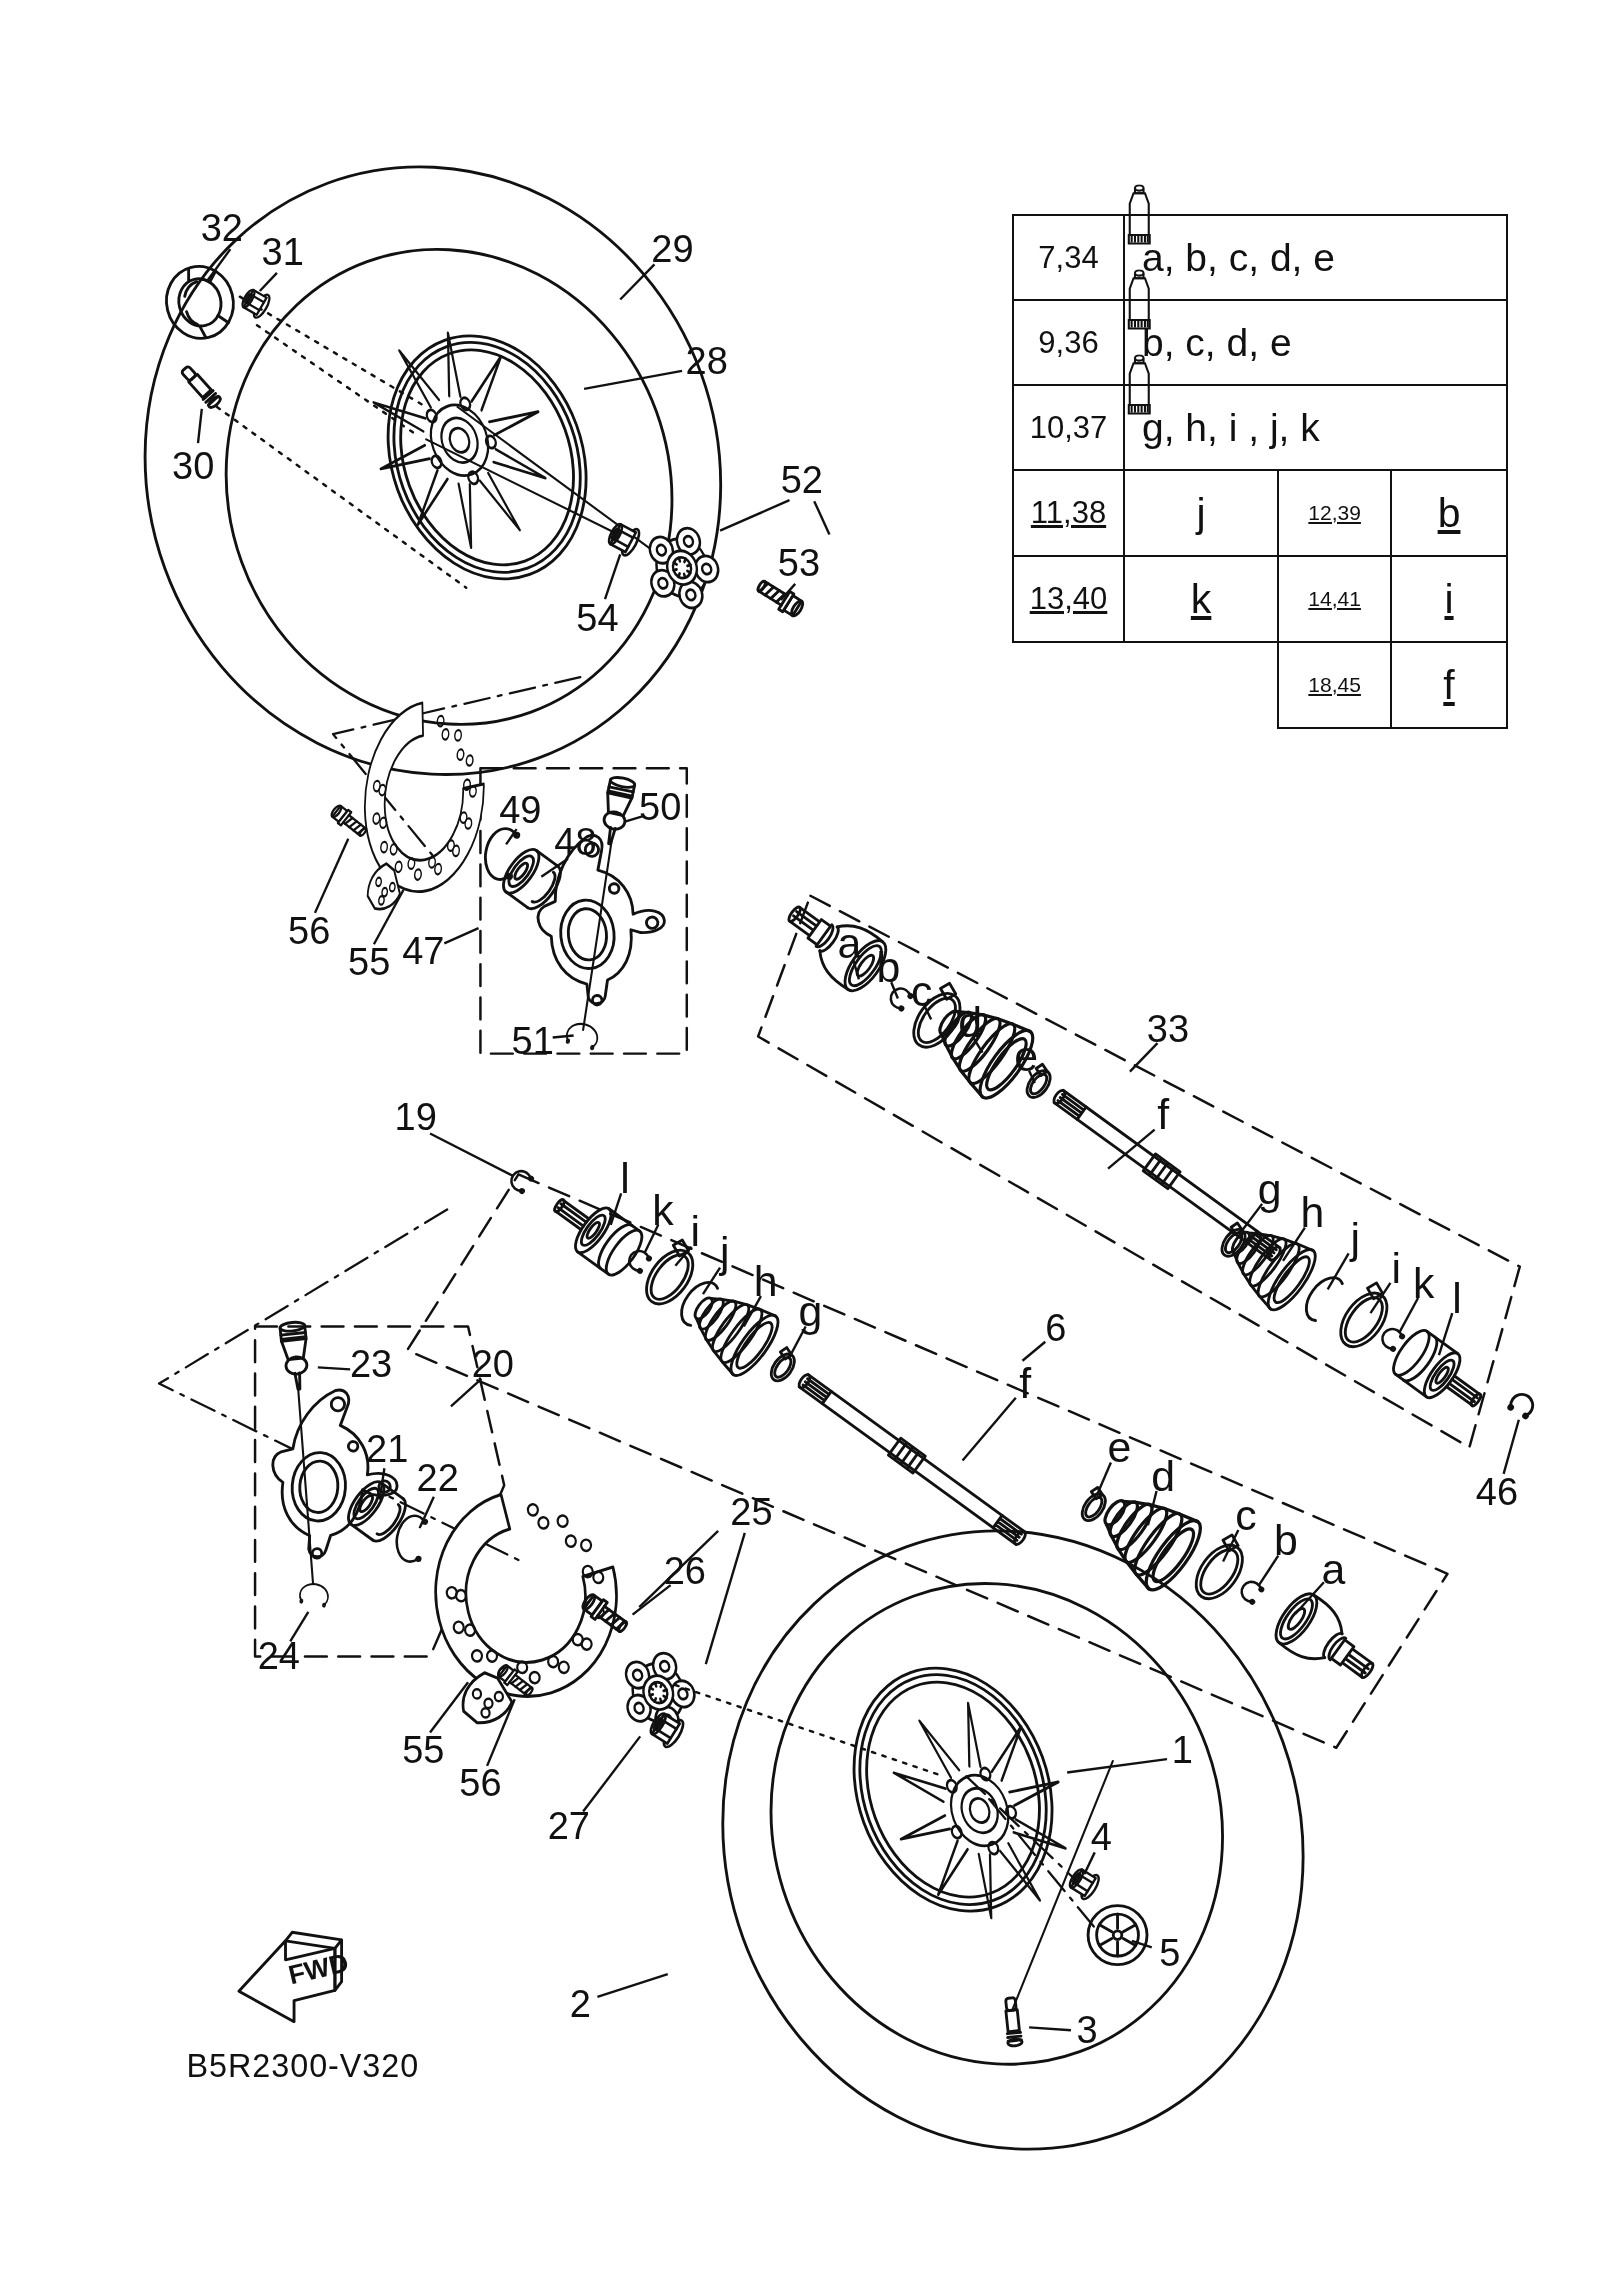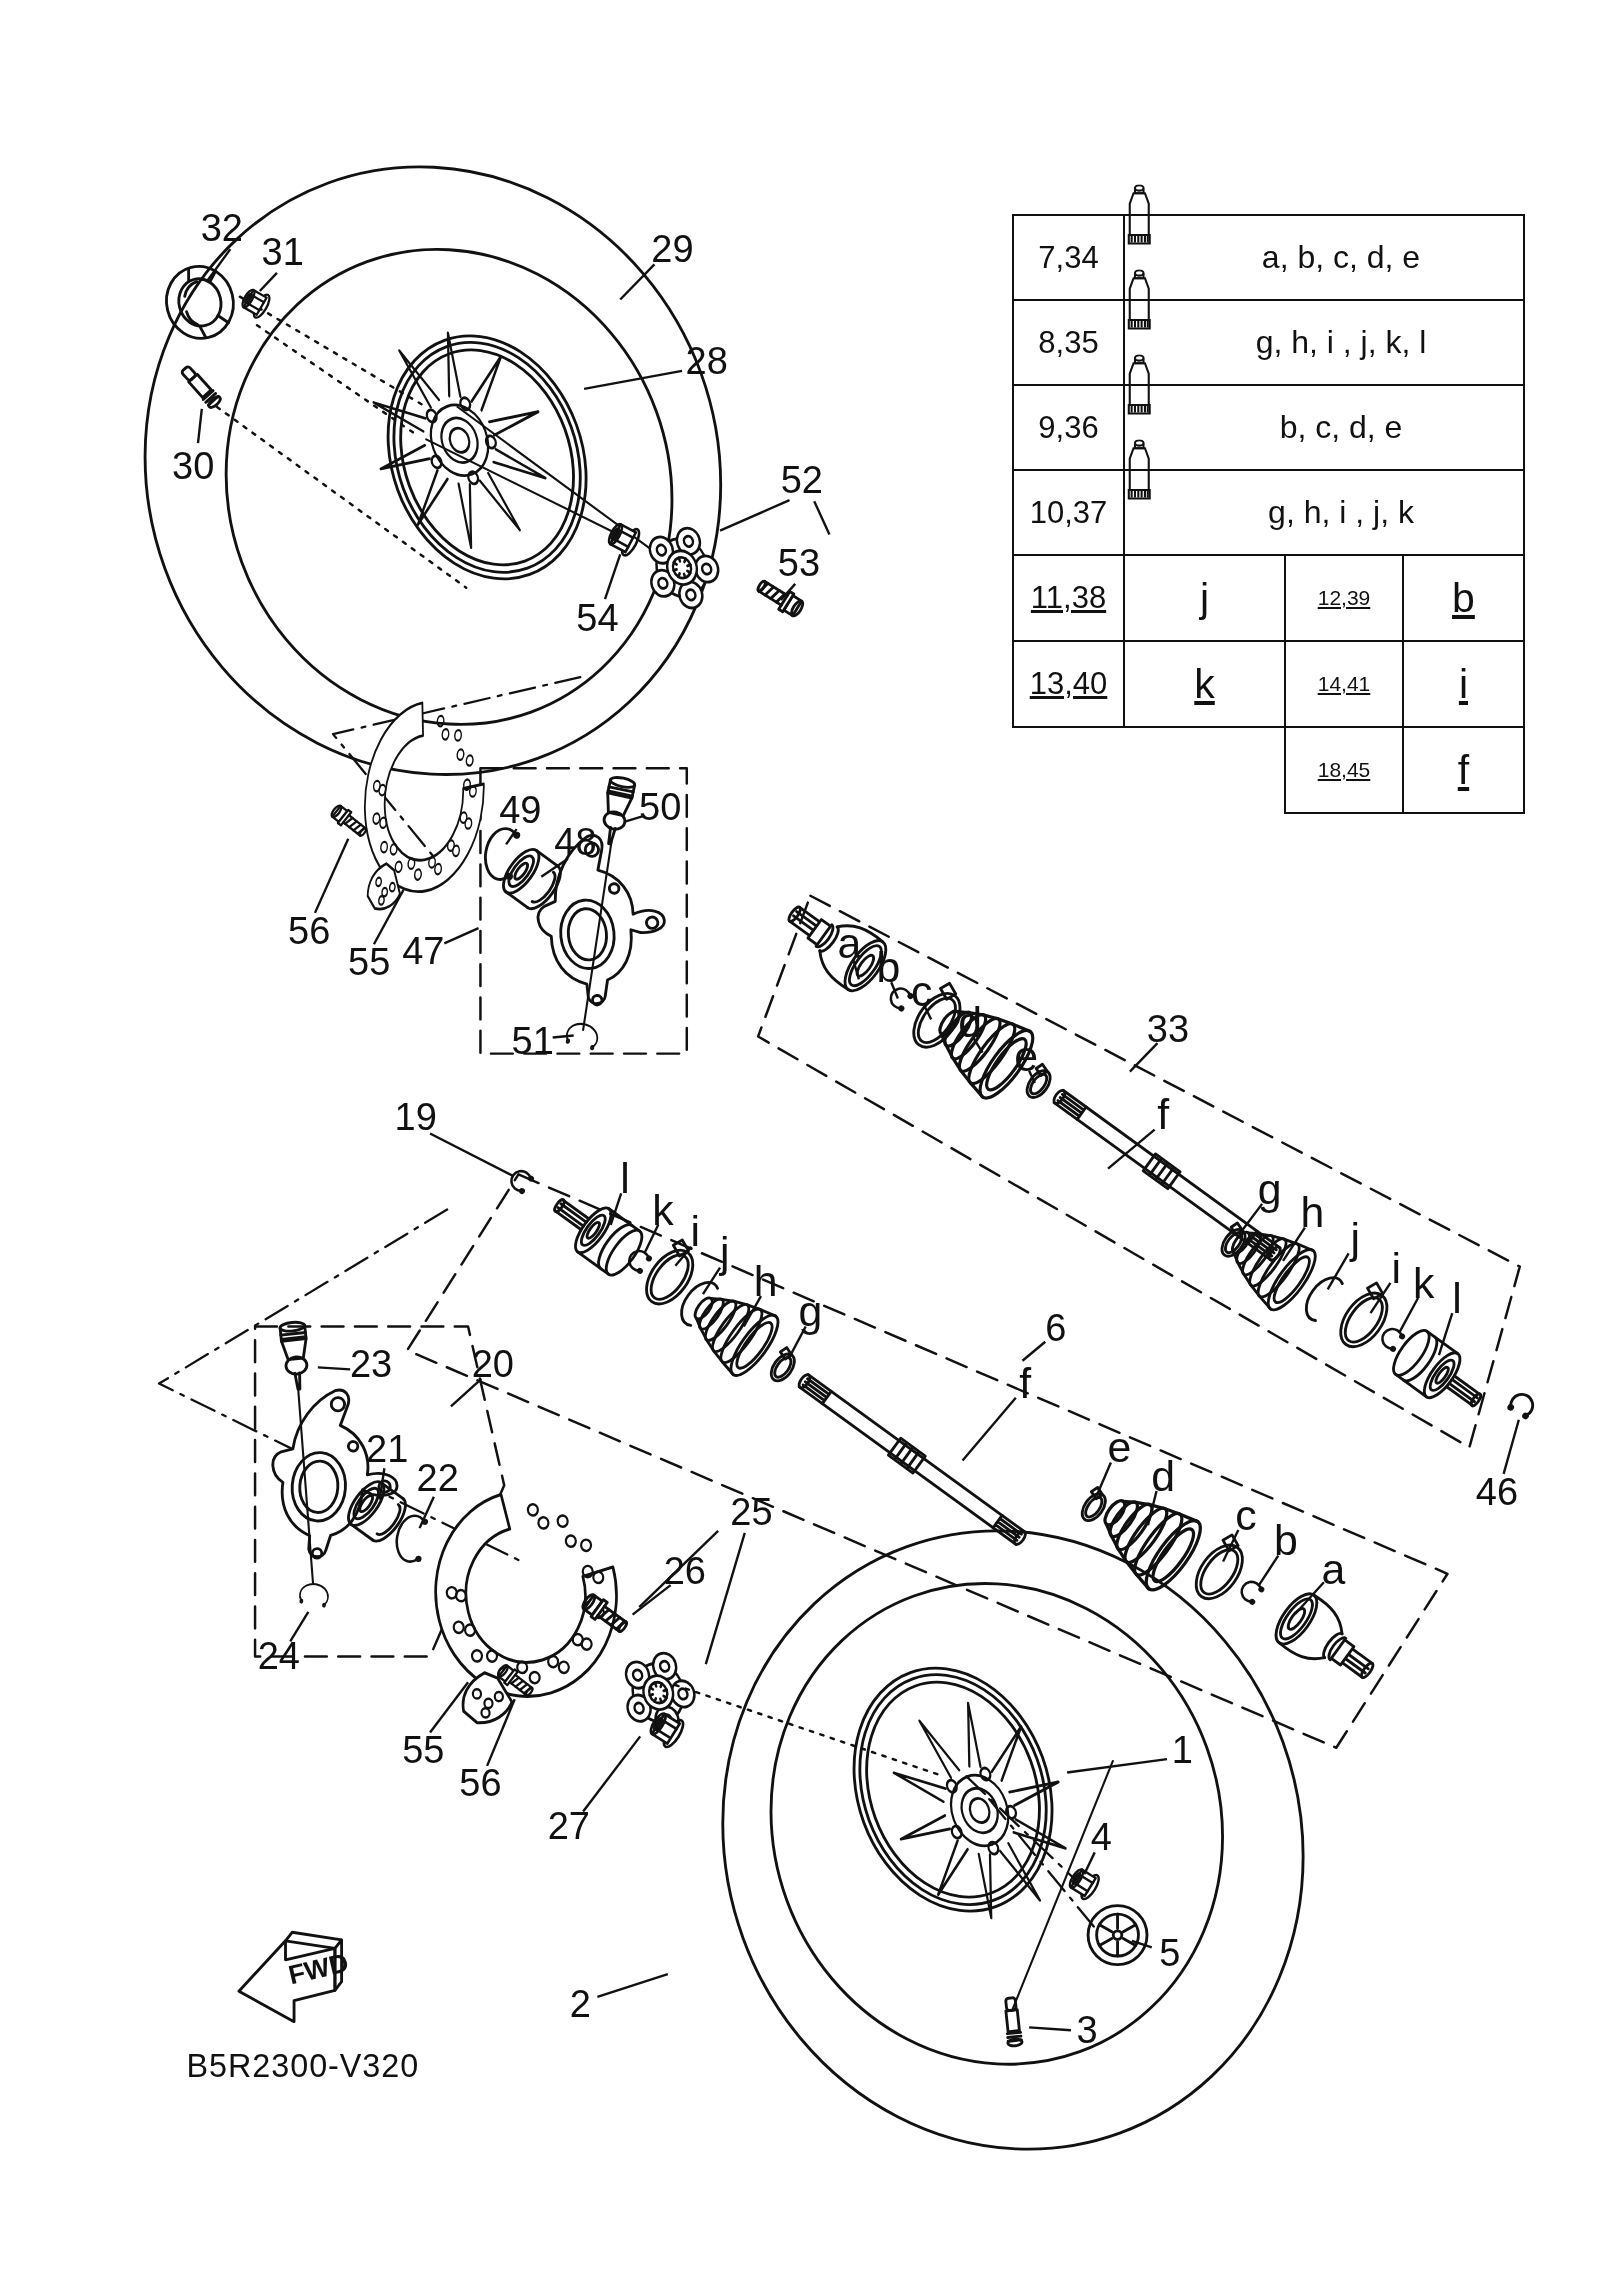--- a/index.html
+++ b/index.html
@@ -20,21 +20,21 @@
   #diagram text.lbl.letter{font-size:45px;}
   #diagram text.code{font-family:"Liberation Sans",sans-serif;font-size:34px;fill:#111;letter-spacing:1px;}
   #diagram text.fwd{font-family:"Liberation Sans",sans-serif;font-size:28px;font-weight:bold;fill:#111;}
   
   .ref-table{position:absolute;left:1012px;top:214px;}
   .ref-table table{border-collapse:collapse;}
   .ref-table td{border:2.9px solid #111;padding:0;vertical-align:middle;background:#fff;}
   .ref-table td.empty{border:none;background:transparent;}
   .ref-table .ref{width:109px;font-size:31px;text-align:center;}
   .ref-table .ref2{width:107px;font-size:21px;text-align:center;}
-  .ref-table .letters{width:364px;font-size:32px;padding-left:34px;position:relative;text-align:center;}
+  .ref-table .letters{width:364px;font-size:39px;padding-left:17px;position:relative;}
   .ref-table .val{width:110px;font-size:41px;text-align:center;}
   .ref-table tr.grow td{height:83px;}
   .ref-table tr.prow td{height:84px;text-decoration:underline;}
   .tube{position:absolute;right:7.6px;top:50%;transform:translateY(-50%);}
 </style>
 </head>
 <body>
 
 <div class="page">
 
@@ -610,35 +610,20 @@
               <ellipse cx="15" cy="3.5" rx="4.5" ry="2.8"></ellipse>
               <path d="M10.5,4 v5 h9 v-5"></path>
               <path d="M9,9 h12 l4,11 v33 h-20 v-33 z"></path>
               <path d="M4,53 h22 v9 h-22 z"></path>
               <path d="M7,54 v7 M10.5,54 v7 M14,54 v7 M17.5,54 v7 M21,54 v7 M24,54 v7"></path>
             </g>
           </svg>
         </td>
       </tr>
       <tr class="grow">
-        <td class="ref">8,35</td>
-        <td class="letters" colspan="3">
-          <span>g, h, i , j, k, l</span>
-          <svg class="tube" width="28.5" height="63" viewBox="0 0 30 66">
-            <g fill="none" stroke="#111" stroke-width="2.2">
-              <ellipse cx="15" cy="3.5" rx="4.5" ry="2.8"></ellipse>
-                  <path d="M10.5,4 v5 h9 v-5"></path>
-              <path d="M9,9 h12 l4,11 v33 h-20 v-33 z"></path>
-                  <path d="M4,53 h22 v9 h-22 z"></path>
-              <path d="M7,54 v7 M10.5,54 v7 M14,54 v7 M17.5,54 v7 M21,54 v7 M24,54 v7"></path>
-            </g>
-          </svg>
-        </td>
-      </tr>
-      <tr class="grow">
         <td class="ref">9,36</td>
         <td class="letters" colspan="3">
           <span>b, c, d, e</span>
           <svg class="tube" width="28.5" height="63" viewBox="0 0 30 66">
             <g fill="none" stroke="#111" stroke-width="2.2">
               <ellipse cx="15" cy="3.5" rx="4.5" ry="2.8"></ellipse>
                   <path d="M10.5,4 v5 h9 v-5"></path>
               <path d="M9,9 h12 l4,11 v33 h-20 v-33 z"></path>
                   <path d="M4,53 h22 v9 h-22 z"></path>
               <path d="M7,54 v7 M10.5,54 v7 M14,54 v7 M17.5,54 v7 M21,54 v7 M24,54 v7"></path>

